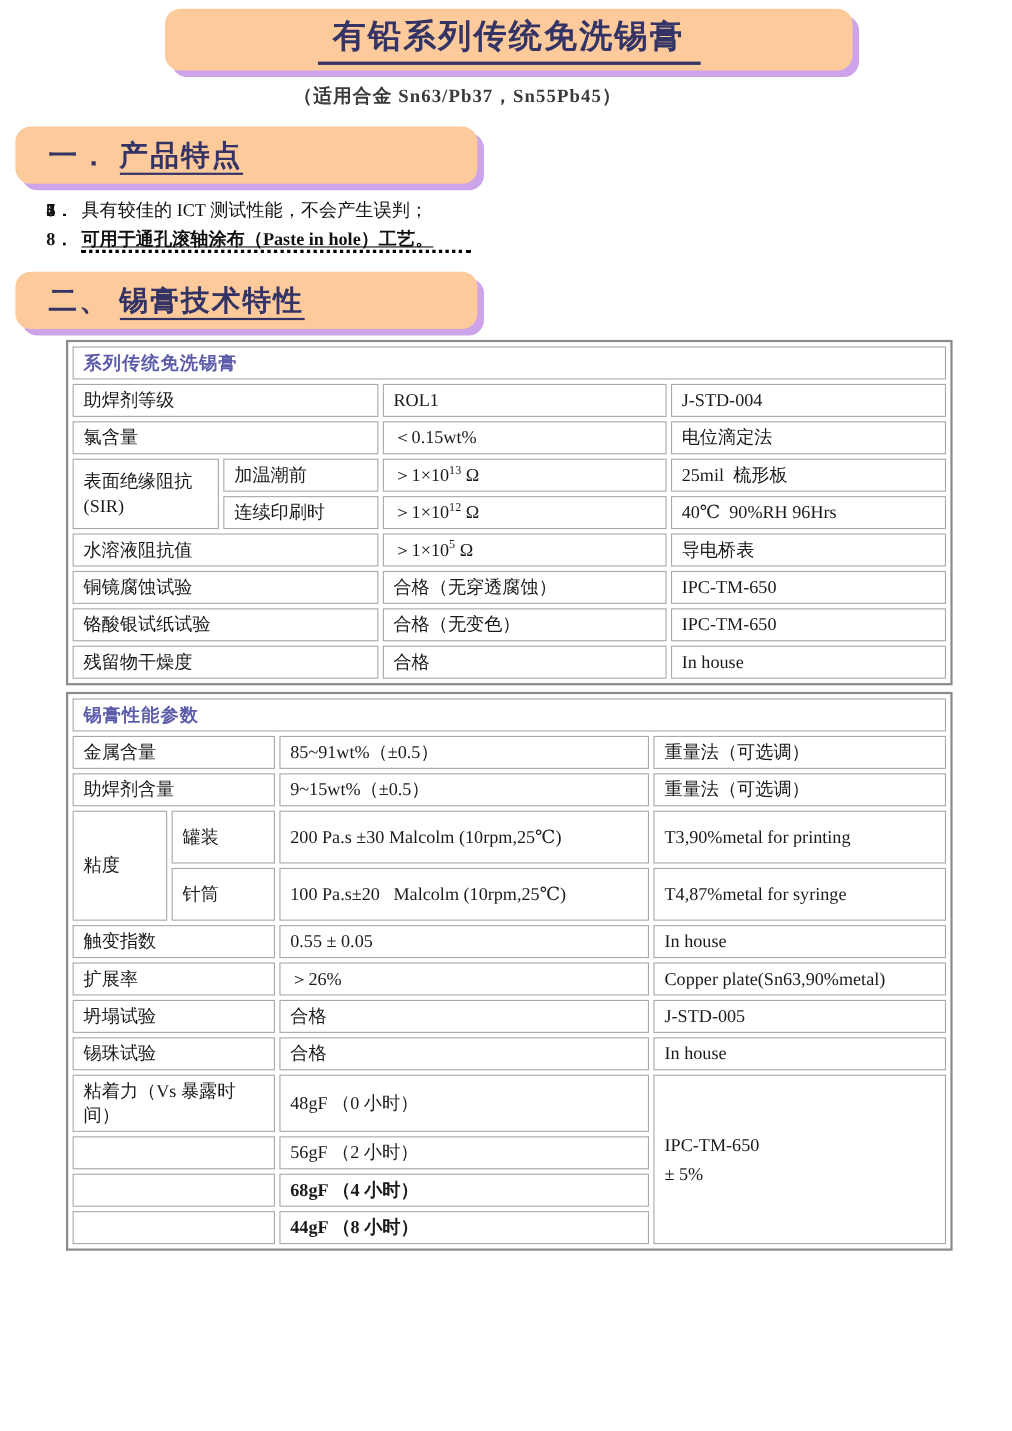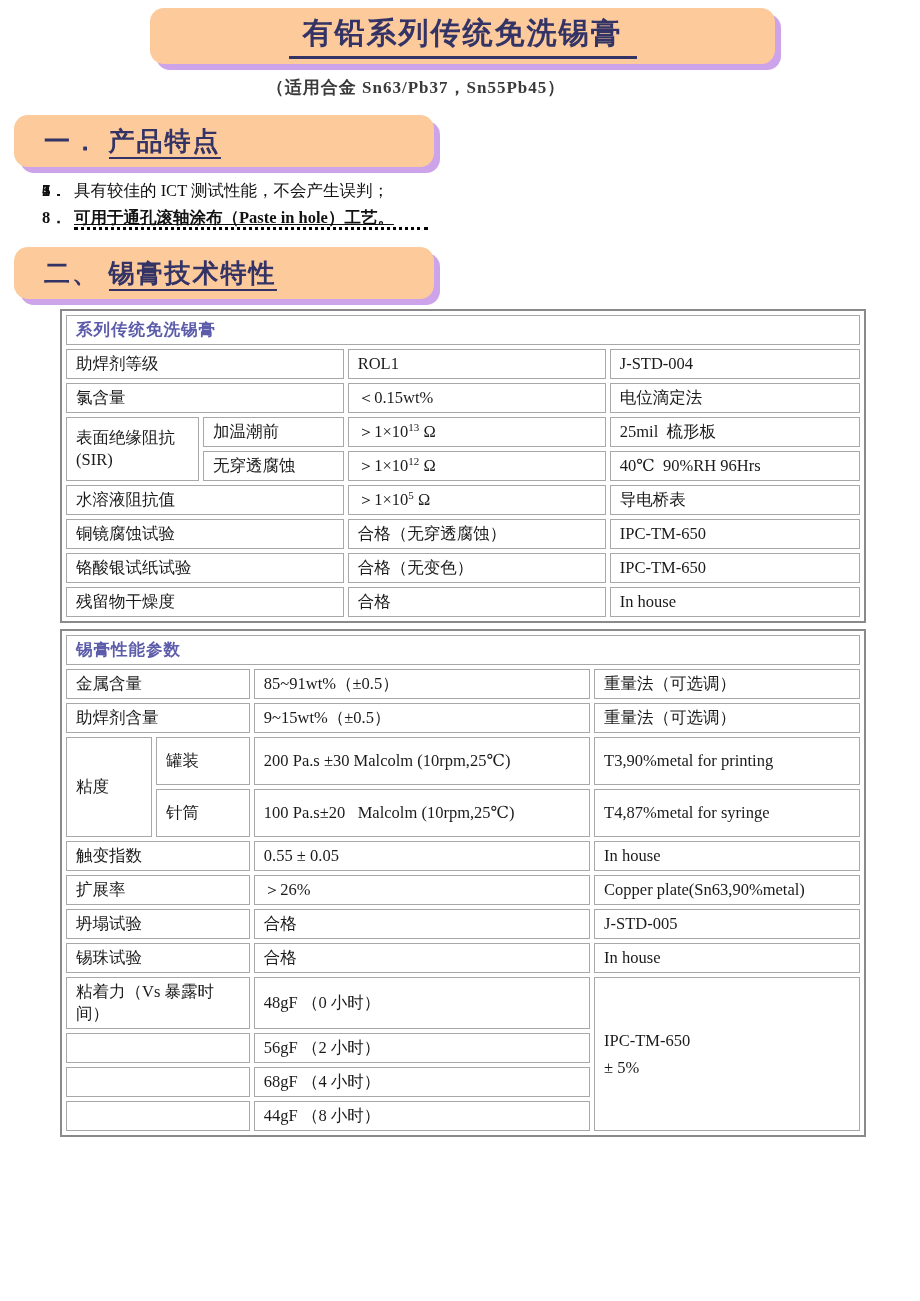--- a/index.html
+++ b/index.html
@@ -70,21 +70,21 @@
     font-size: 16.5px; line-height: 22px;
     vertical-align: middle;
     white-space: pre-wrap;
     overflow: hidden;
   }
   td.group-header {
     color: #5c5caa; font-weight: bold; letter-spacing: 1px;
   }
   td.center { text-align: left; }
   td.tall { padding-top: 12px; padding-bottom: 12px; }
-  td.bold { font-weight: normal; }
+  td.bold { font-weight: bold; }
   sup { font-size: 11px; line-height: 0; }
   .tack-method-line { display:block; line-height: 27px; }
 </style>
 </head>
 <body>
 
 <div class="banner title-banner">
   <span class="title-text"><span class="xbold">有铅</span><span>系列传统免洗锡膏</span></span>
 </div>
 
@@ -131,21 +131,21 @@
       <td>＜0.15wt%</td>
       <td>电位滴定法</td>
     </tr>
     <tr>
       <td rowspan="2"><span>表面绝缘阻抗</span><br><span>(SIR)</span></td>
       <td>加温潮前</td>
       <td><span>＞1×10</span><sup>13</sup><span> Ω</span></td>
       <td>25mil  梳形板</td>
     </tr>
     <tr>
-      <td>无穿透腐蚀</td>
+      <td>连续印刷时</td>
       <td><span>＞1×10</span><sup>12</sup><span> Ω</span></td>
       <td>40℃  90%RH 96Hrs</td>
     </tr>
     <tr>
       <td colspan="2">水溶液阻抗值</td>
       <td><span>＞1×10</span><sup>5</sup><span> Ω</span></td>
       <td>导电桥表</td>
     </tr>
     <tr>
       <td colspan="2">铜镜腐蚀试验</td>

